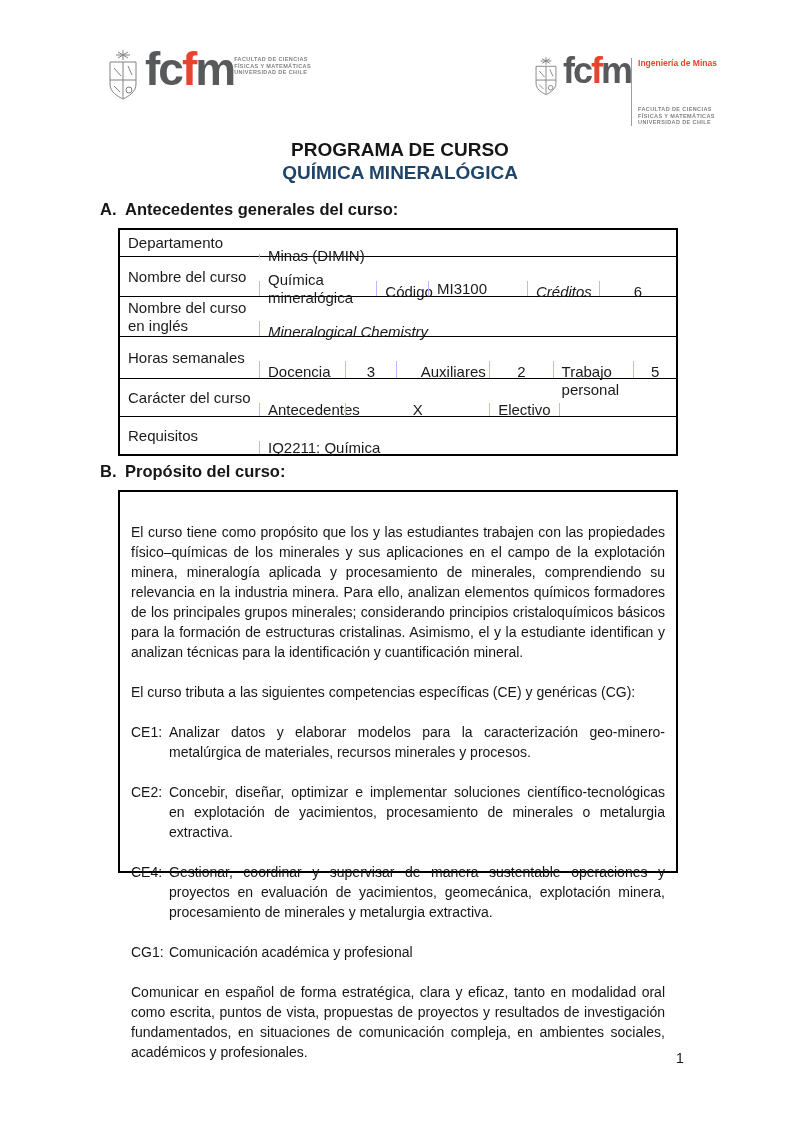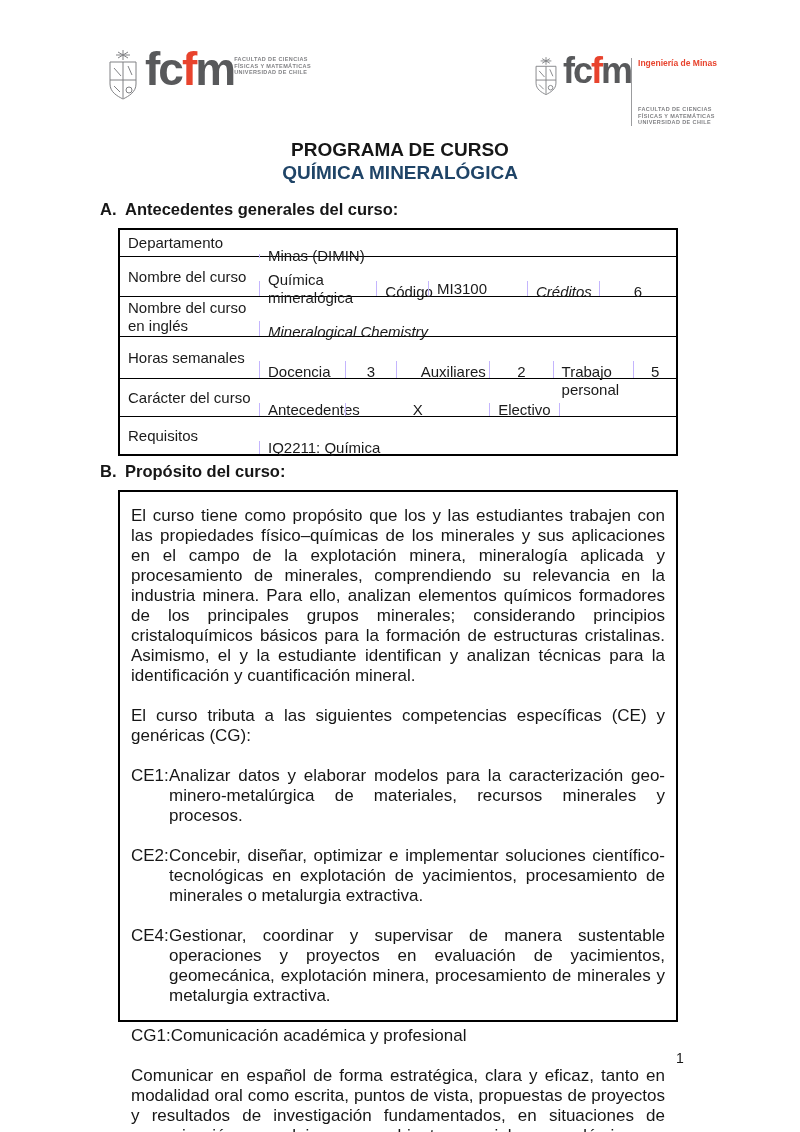--- a/index.html
+++ b/index.html
@@ -41,23 +41,23 @@
   .t-center{justify-content:center;text-align:center;padding-left:2px;padding-right:2px;}
   .t-italic{font-style:italic;}
   .r1{height:26px;} .r2{height:40px;} .r3{height:40px;} .r4{height:42px;} .r5{height:38px;} .r6{height:38px;}
   .w-label{width:25%;} 
   .r2 .c1{width:21.1%;} .r2 .c2{width:9.3%;} .r2 .c3{width:17.8%;} .r2 .c4{width:12.9%;} .r2 .c5{width:13.9%;}
   .r4 .c1{width:15.5%;} .r4 .c2{width:9.1%;} .r4 .c3{width:16.8%;} .r4 .c4{width:11.4%;} .r4 .c5{width:14.5%;} .r4 .c6{width:7.7%;}
   .r5 .c1{width:15.5%;} .r5 .c2{width:25.9%;} .r5 .c3{width:12.5%;} .r5 .c4{width:21.1%;}
   .w-rest{width:75%;}
   
   .purpose-box{
-    position:absolute;left:118px;top:490px;width:560px;height:532px;
+    position:absolute;left:118px;top:490px;width:560px;height:383px;
     border:2px solid #000;box-sizing:border-box;
-    padding:14px 11px;font-size:17px;line-height:20px;color:#161616;
+    padding:30px 11px;font-size:14px;line-height:20px;color:#161616;
   }
   .purpose-box p{margin:0 0 20px 0;text-align:justify;}
   .hang-item{display:flex;margin:0 0 20px 0;}
   .hang-label{flex:0 0 38px;}
   .hang-text{flex:1;text-align:justify;}
   .closing{margin-left:38px;}
   
   .page-number{position:absolute;left:660px;top:1050px;width:40px;text-align:center;font-size:14px;color:#161616;}
 </style>
 </head>

